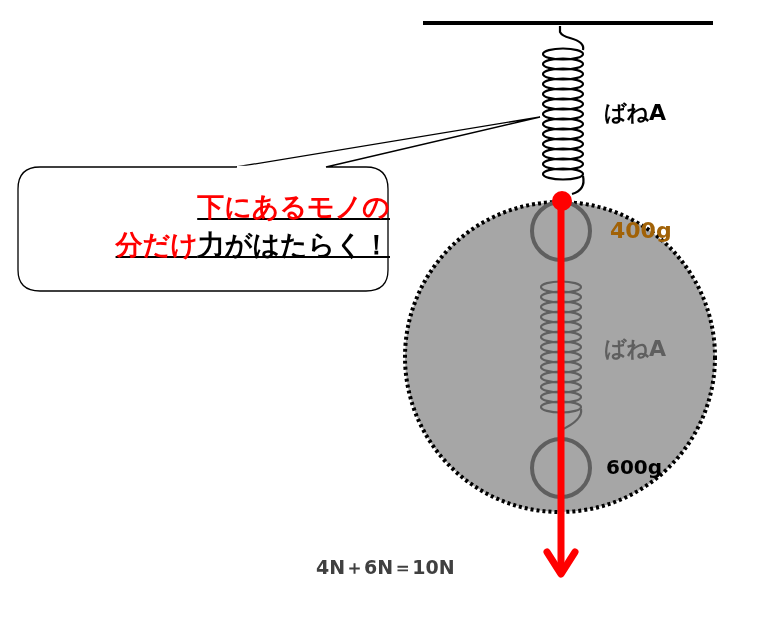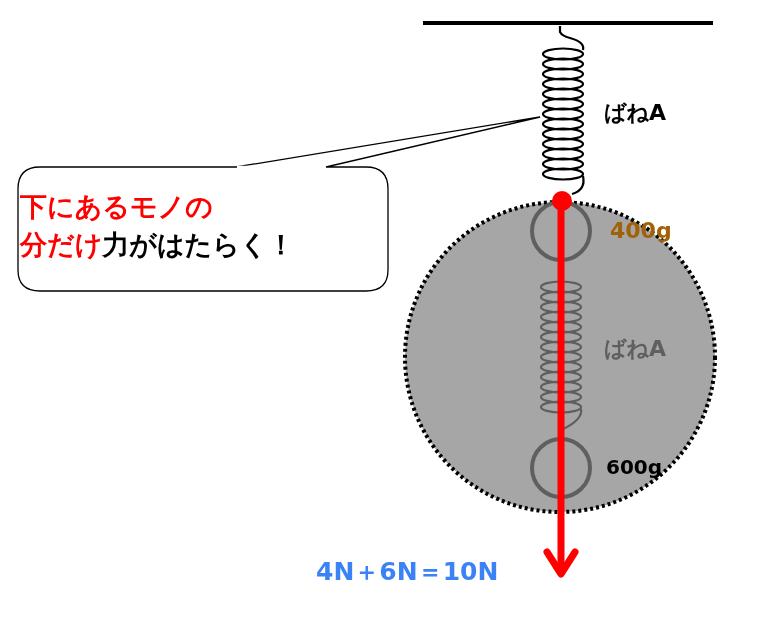--- a/index.html
+++ b/index.html
@@ -4,23 +4,23 @@
 <style>
   html, body { margin: 0; padding: 0; background: #ffffff; }
   body { width: 760px; height: 624px; position: relative; overflow: hidden;
          font-family: "DejaVu Sans", "Liberation Sans", sans-serif; }
   #stage { position: absolute; left: 0; top: 0; width: 688px; height: 624px; }
   .label { position: absolute; font-weight: bold; white-space: nowrap; }
   .spring-label { left: 604px; top: 98px; font-size: 22px; color: #000; }
   .spring-label-ghost { left: 604px; top: 334px; font-size: 22px; color: #5f5f5f; }
   .mass-400 { left: 610px; top: 218px; font-size: 22px; color: #a16207; }
   .mass-600 { left: 606px; top: 455px; font-size: 20px; color: #000000; }
-  .equation { left: 316px; top: 555px; font-size: 25px; color: #3b82f6; letter-spacing: 0px; }
-  .bubble-text { position: absolute; left: 20px; top: 188px; width: 370px; text-align: left;
-                 font-size: 27px; font-weight: bold; line-height: 38px; }
+  .equation { left: 316px; top: 555px; font-size: 19px; color: #404040; letter-spacing: 0px; }
+  .bubble-text { position: absolute; left: 20px; top: 188px; width: 370px; text-align: right;
+                 font-size: 27px; font-weight: bold; line-height: 38px; text-decoration: underline; }
   .red { color: #ff0000; }
   .black { color: #000000; margin-top: 9px; }
 </style>
 </head>
 <body>
 
 <div id="stage">
   <svg width="760" height="624" viewBox="0 0 760 624" style="position:absolute;left:0;top:0;">
 
     <line x1="423" y1="23" x2="713" y2="23" stroke="#000" stroke-width="4"></line>

